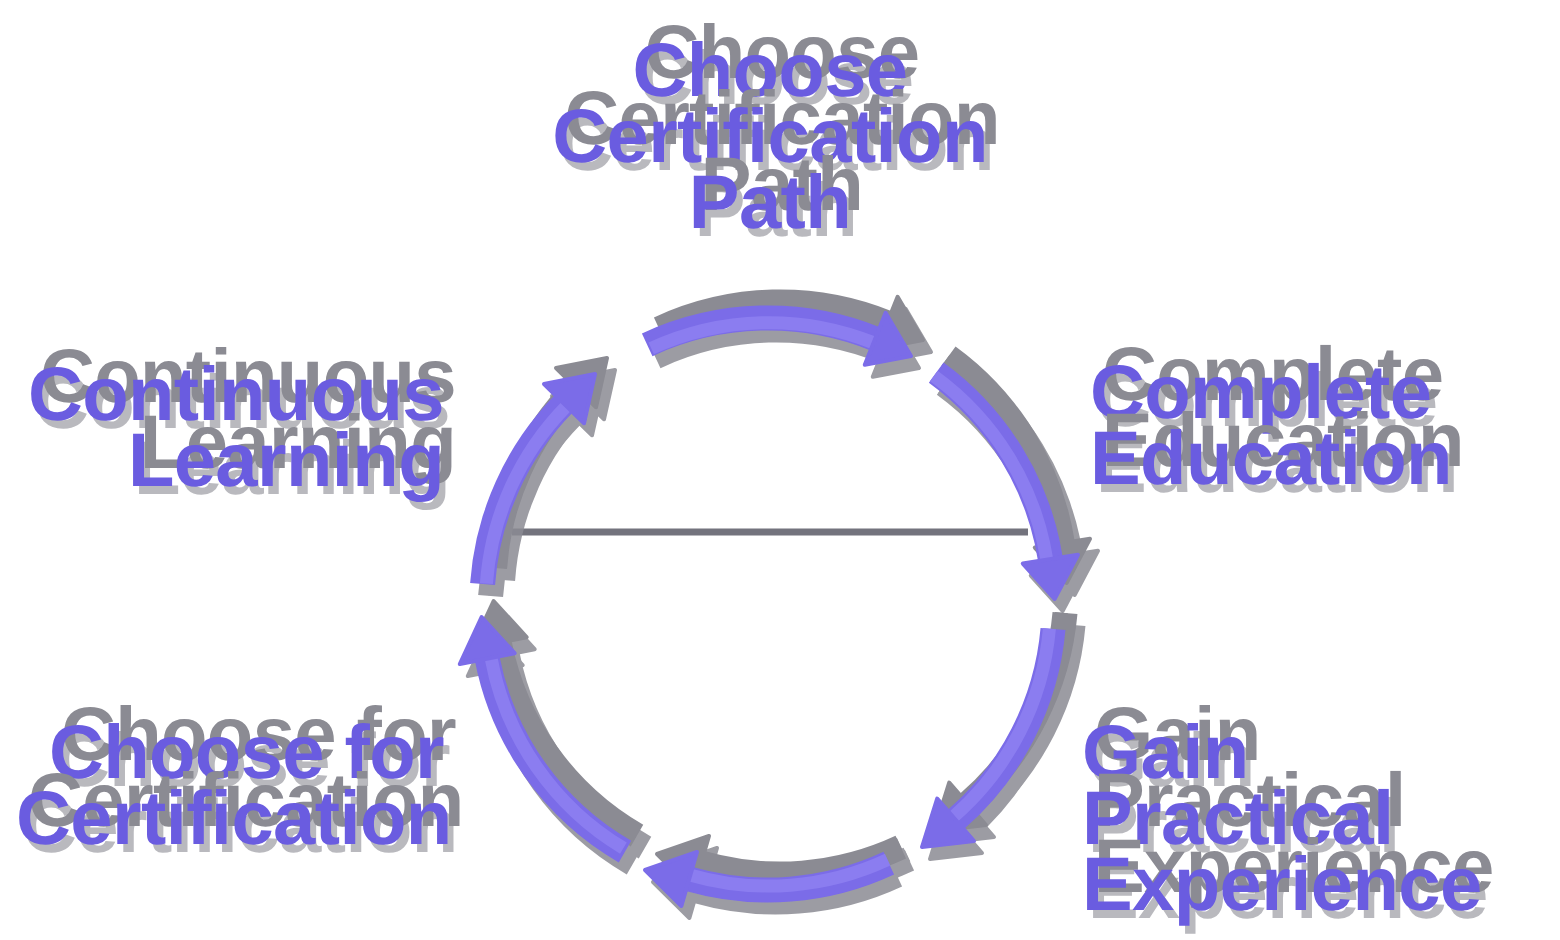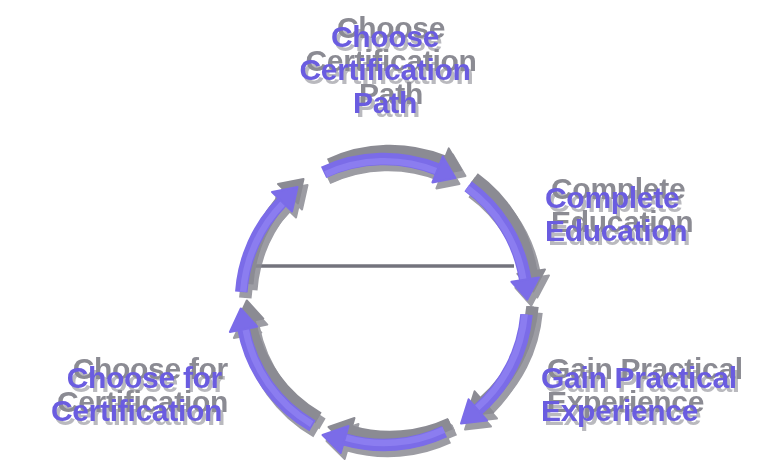--- a/index.html
+++ b/index.html
@@ -43,21 +43,21 @@
     stroke-width: 2;
     stroke-linejoin: round;
   }
   .divider {
     stroke: var(--divider-line-gray, #73737d);
     stroke-width: 3.5;
   }
   .step-label {
     position: absolute;
     font-weight: bold;
-    font-size: 30px;
+    font-size: 38px;
     line-height: 33px;
     letter-spacing: -0.3px;
     color: var(--label-purple, #6a5ce0);
     white-space: pre-line;
     text-shadow: 6px -9px 0 var(--sketch-shadow-gray, #8b8b93),
                  3px 4px 0 rgba(139,139,147,0.6);
     user-select: none;
   }
   .lbl-top { left: 245px; top: 20px;  width: 280px; text-align: center; }
   .lbl-ur  { left: 545px; top: 181px; width: 225px; text-align: left;   }
@@ -121,14 +121,16 @@
 
   <div class="step-label lbl-lr">Gain Practical
 Experience</div>
 
   <div class="step-label lbl-ur">Complete
 Education</div>
 
   <div class="step-label lbl-ll">Choose for
 Certification</div>
 
+  <div class="step-label lbl-ul">Continuous
+Learning</div>
 
 </div>
 
 </body></html>

